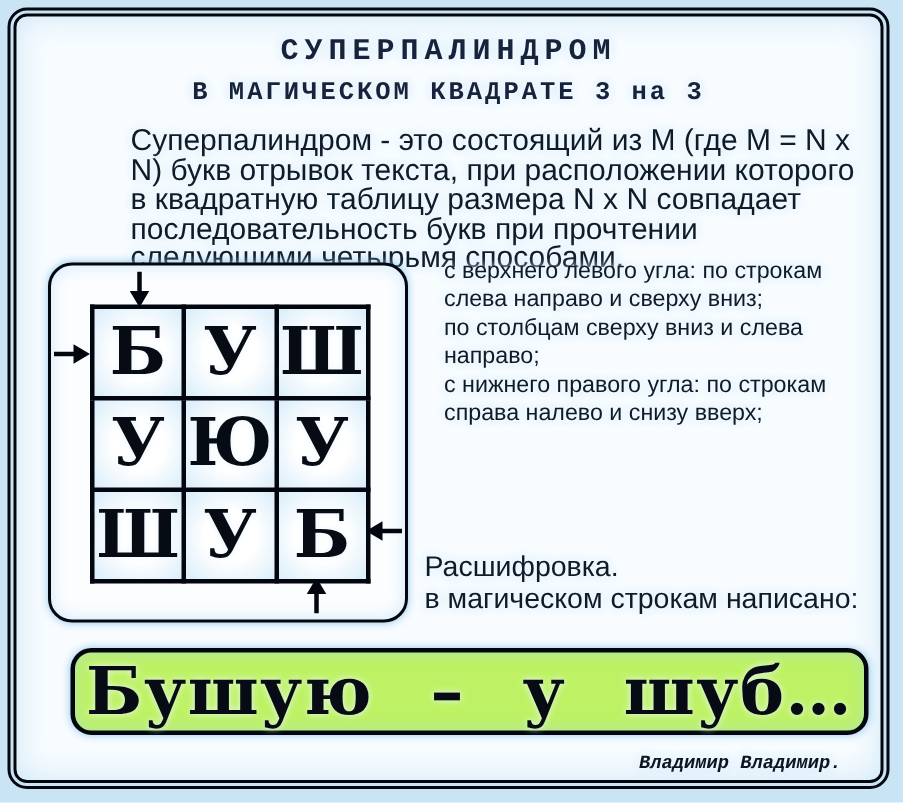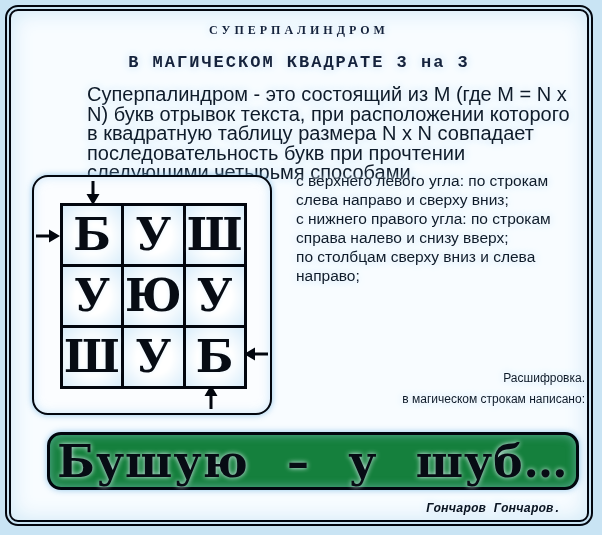--- a/index.html
+++ b/index.html
@@ -25,22 +25,22 @@
     border-radius:9px;
     background:#f8fcff;
     box-shadow:inset 0 0 22px #cde7f6;
     position:relative;
   }
   .glow{ text-shadow:0 0 4px #ffffff,0 0 8px #b9dcf2; }
 
   .title1{
     position:absolute;top:12px;left:0;width:100%;
     text-align:center;
-    font-family:Liberation Serif, serif;
-    font-weight:bold;font-size:12px;
+    font-family:Liberation Mono, monospace;
+    font-weight:bold;font-size:20px;
     letter-spacing:4px;
     color:#15233d;
   }
   .title2{
     position:absolute;top:42px;left:0;width:100%;
     text-align:center;
     font-family:"Liberation Mono",monospace;
     font-weight:bold;font-size:17px;
     letter-spacing:2px;
     color:#15233d;
@@ -79,32 +79,32 @@
   .arrow svg{display:block;}
 
   
   .ways{
     position:absolute;left:285px;top:160px;width:296px;
     font-size:15.5px;line-height:19px;
     color:#0e1b2a;
   }
   .decode{
     position:absolute;left:272px;top:357px;width:302px;
-    text-align:right;
-    font-size:12px;line-height:21px;
+    text-align:left;
+    font-size:19px;line-height:21px;
     color:#0e1b2a;
   }
 
   .answer-box{
     position:absolute;left:36px;top:421px;
     width:532px;height:58px;
     border:3px solid #02060e;
     border-radius:14px;
     box-sizing:border-box;
-    background:#15803d;
+    background:#bef264;
     box-shadow:0 0 6px rgba(130,190,230,.85), inset 0 0 10px rgba(170,215,245,.5);
     display:flex;align-items:center;justify-content:center;
   }
   .answer-text{
     font-family:"DejaVu Serif",serif;
     font-weight:bold;font-size:44px;
     word-spacing:22px;letter-spacing:1px;
     color:#070c14;
     white-space:nowrap;
     text-shadow:0 0 5px #eaf6ff;
@@ -166,29 +166,29 @@
           <td>Ш</td>
           <td>У</td>
           <td>Б</td>
         </tr>
       </tbody>
         </table>
     </div>
 
     <div class="ways glow">
       <div>с верхнего левого угла: по строкам слева направо и сверху вниз;</div>
+      <div>по столбцам сверху вниз и слева направо;</div>
       <div>с нижнего правого угла: по строкам справа налево и снизу вверх;</div>
-      <div>по столбцам сверху вниз и слева направо;</div>
     </div>
 
     <div class="decode glow">
       <div>Расшифровка.</div>
       <div>в магическом строкам написано:</div>
     </div>
 
     <div class="answer-box">
       <span class="answer-text">Бушую – у шуб…</span>
     </div>
 
-    <div class="signature glow">Гончаров Гончаров.</div>
+    <div class="signature glow">Владимир Владимир.</div>
 
   </div>
 </div>
 
 </body></html>

